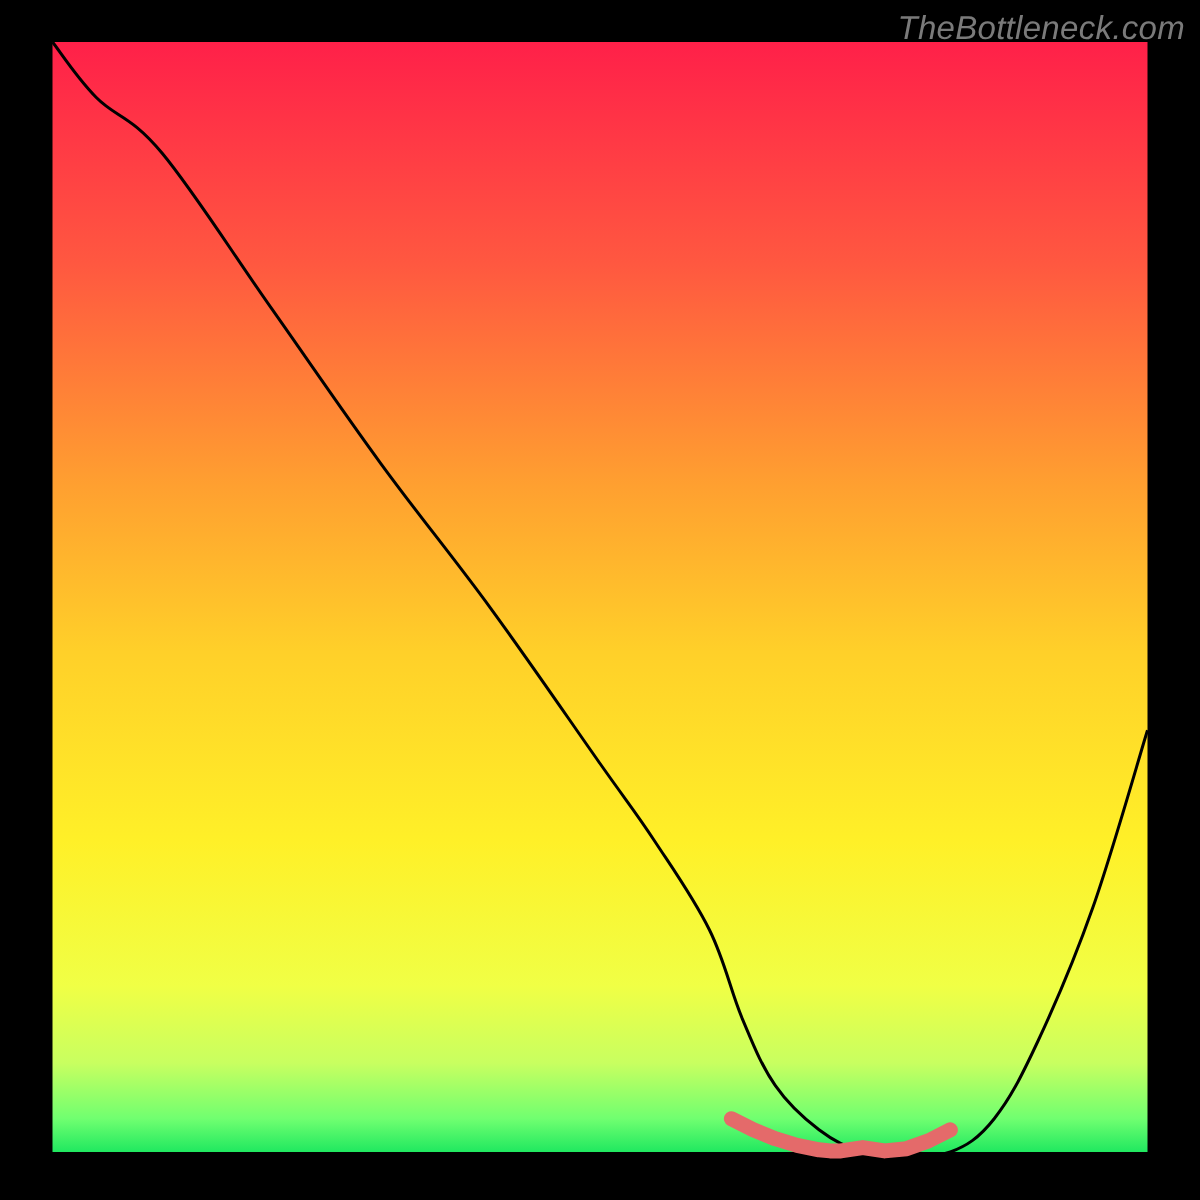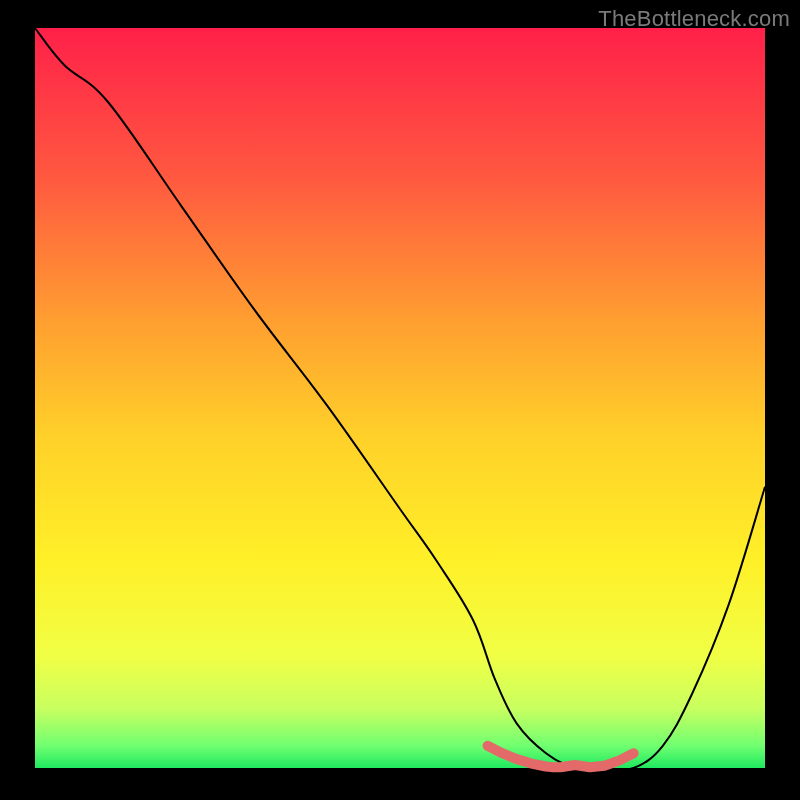--- a/index.html
+++ b/index.html
@@ -10,20 +10,21 @@
     background: #000;
     font-family: Arial, Helvetica, sans-serif;
     position: relative;
   }
   .chart-container {
     position: absolute;
     top: 0;
     left: 0;
     width: 800px;
     height: 800px;
+    font-style: italic;
   }
   .attribution {
     position: absolute;
     top: 6px;
     right: 10px;
     color: #7a7a7a;
     font-size: 22px;
     font-weight: 500;
     letter-spacing: 0.2px;
     z-index: 20;

